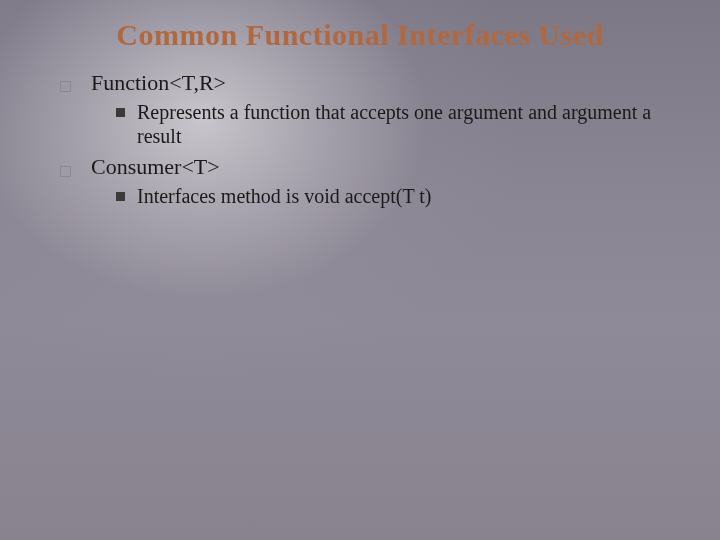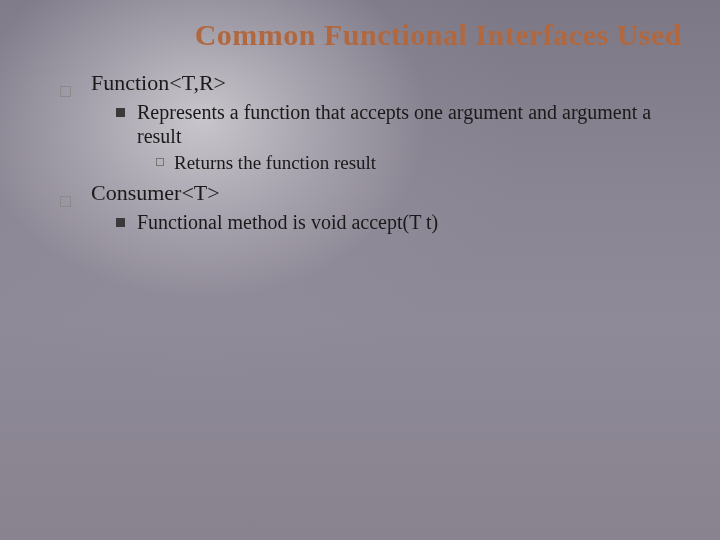--- a/index.html
+++ b/index.html
@@ -12,34 +12,34 @@
       rgba(155,150,162,0.15) 45%,
       rgba(115,110,125,0) 65%),
       linear-gradient(180deg, #7d7886 0%, #8a8592 35%, #8f8a97 60%, #88838f 100%);
     color: #1a1a1a;
     padding: 18px 38px 20px 38px;
   }
   .title {
     color: #b1683e;
     font-weight: bold;
     font-size: 30px;
-    text-align: right;
+    text-align: center;
     line-height: 1.15;
     margin-bottom: 16px;
     letter-spacing: 0.5px;
   }
   .content {
     padding-left: 22px;
   }
   .lvl1 {
     font-size: 22px;
     line-height: 1.3;
     margin-top: 4px;
     display: flex;
-    align-items: flex-end;
+    align-items: center;
   }
   .lvl1 .bullet {
     display: inline-block;
     width: 11px; height: 11px;
     border: 1.5px solid #8a8a8a;
     margin-right: 20px;
     margin-top: 8px;
     flex: 0 0 auto;
   }
   .lvl2 {
@@ -88,30 +88,26 @@
     <span class="bullet"></span>
     <span class="txt">Function&lt;T,R&gt;</span>
   </div>
 
     <div class="lvl2">
       <span class="bullet"></span>
       <span class="txt">Represents a function that accepts one argument and argument a result</span>
     </div>
 
 
-      <div class="lvl3">
-        <span class="bullet"></span>
-        <span class="txt">Returns the function result</span>
-      </div>
 
   <div class="lvl1">
     <span class="bullet"></span>
     <span class="txt">Consumer&lt;T&gt;</span>
   </div>
 
 
     <div class="lvl2">
       <span class="bullet"></span>
-      <span class="txt">Functional method is void accept(T t)</span>
+      <span class="txt">Interfaces method is void accept(T t)</span>
     </div>
 
 
 </div>
 
 </body></html>

